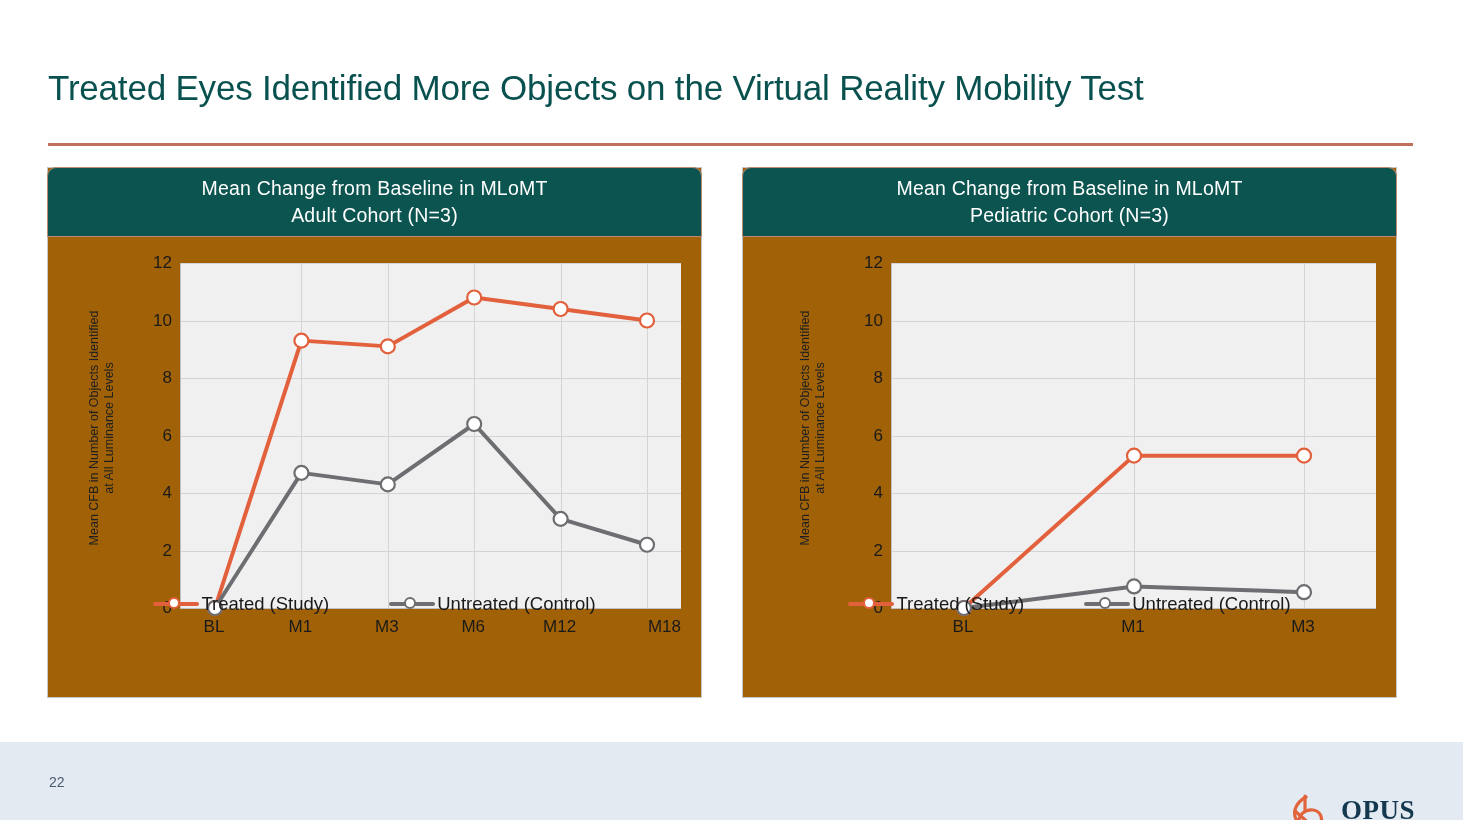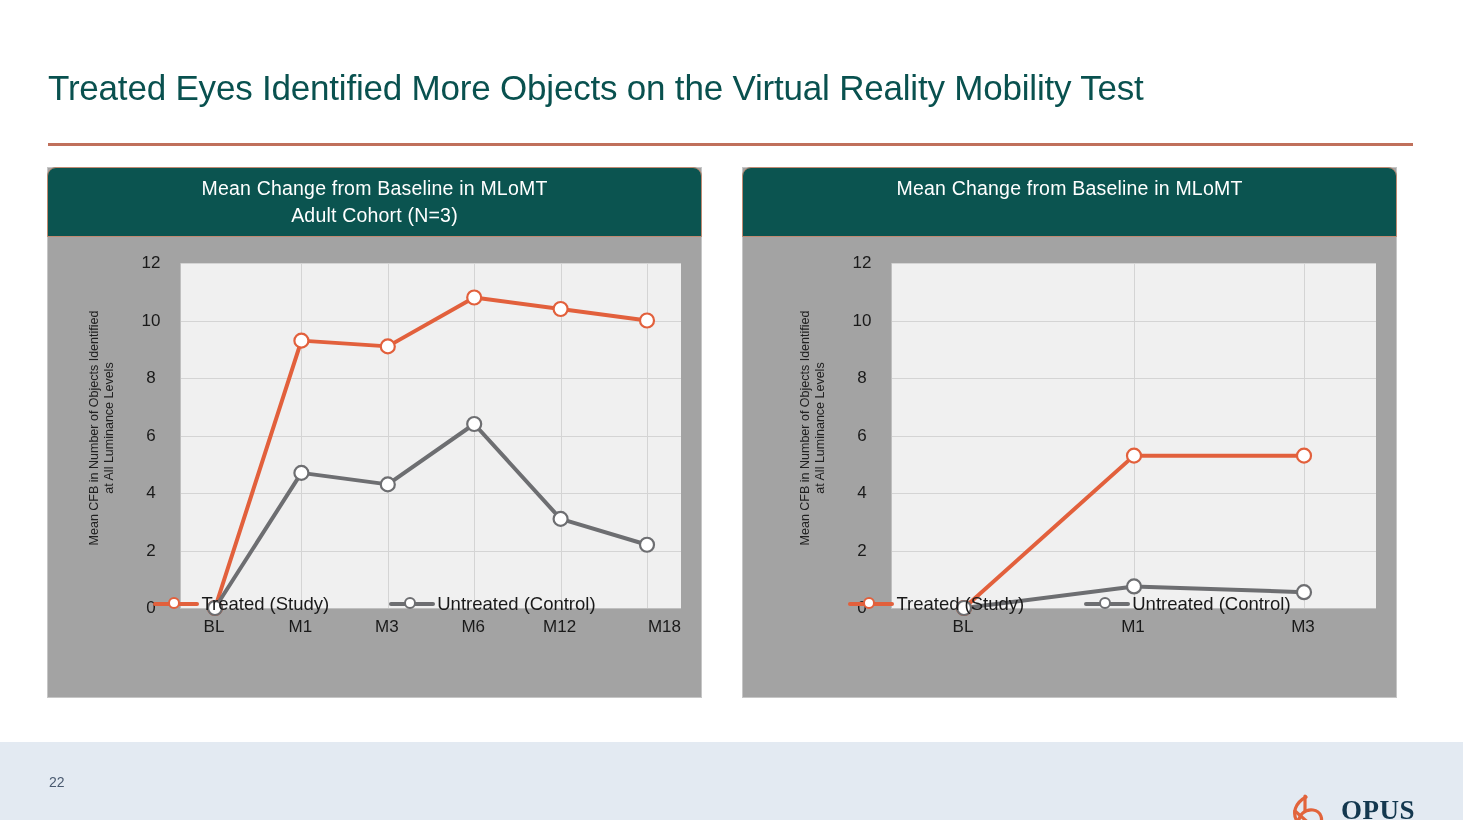--- a/index.html
+++ b/index.html
@@ -35,21 +35,21 @@
     height: 3px;
     background: #c0705b;
   }
 
   
   .panel {
     position: absolute;
     top: 167px;
     width: 655px;
     height: 531px;
-    background: #a3a3a3;
+    background: #a16207;
     border: 1px solid #c6c6c6;
     box-sizing: border-box;
   }
   #panel-adult { left: 47px; }
   #panel-pediatric { left: 742px; }
 
   .panel-header {
     position: absolute;
     left: -1px;
     top: -1px;
@@ -114,21 +114,21 @@
     position: absolute;
     top: 0;
     bottom: 0;
     width: 1px;
     background: #d4d4d4;
   }
   .ytick {
     position: absolute;
     right: 0;
     width: 42px;
-    text-align: center;
+    text-align: right;
     font-size: 17px;
     color: #1a1a1a;
     transform: translateY(-50%);
   }
   .xtick {
     position: absolute;
     font-size: 17px;
     color: #1a1a1a;
     text-align: center;
     transform: translateX(-50%);
@@ -314,20 +314,21 @@
           <span class="lm-dot" style="border: 2px solid rgb(109, 110, 113);"></span>
         </span>
         <span>Untreated (Control)</span>
       </div>
     </div>
 </div>
 
 <div class="panel" id="panel-pediatric">
   <div class="panel-header">
     <span class="line1">Mean Change from Baseline in MLoMT</span>
+    <span class="line2">Pediatric Cohort (N=3)</span>
   </div>
   <div class="plot-wrap" id="plot-pediatric">
     <div class="y-axis-title" style="left: 44px;">
       <span>
         <span class="l1">Mean CFB in Number of Objects Identified</span>
         <span class="l2">at All Luminance Levels</span>
       </span>
     </div>
   <div class="plot-area" style="left: 148px; top: 25px; width: 484px; height: 345px;">
         <div class="gridline" style="top: 287.5px;"></div>

